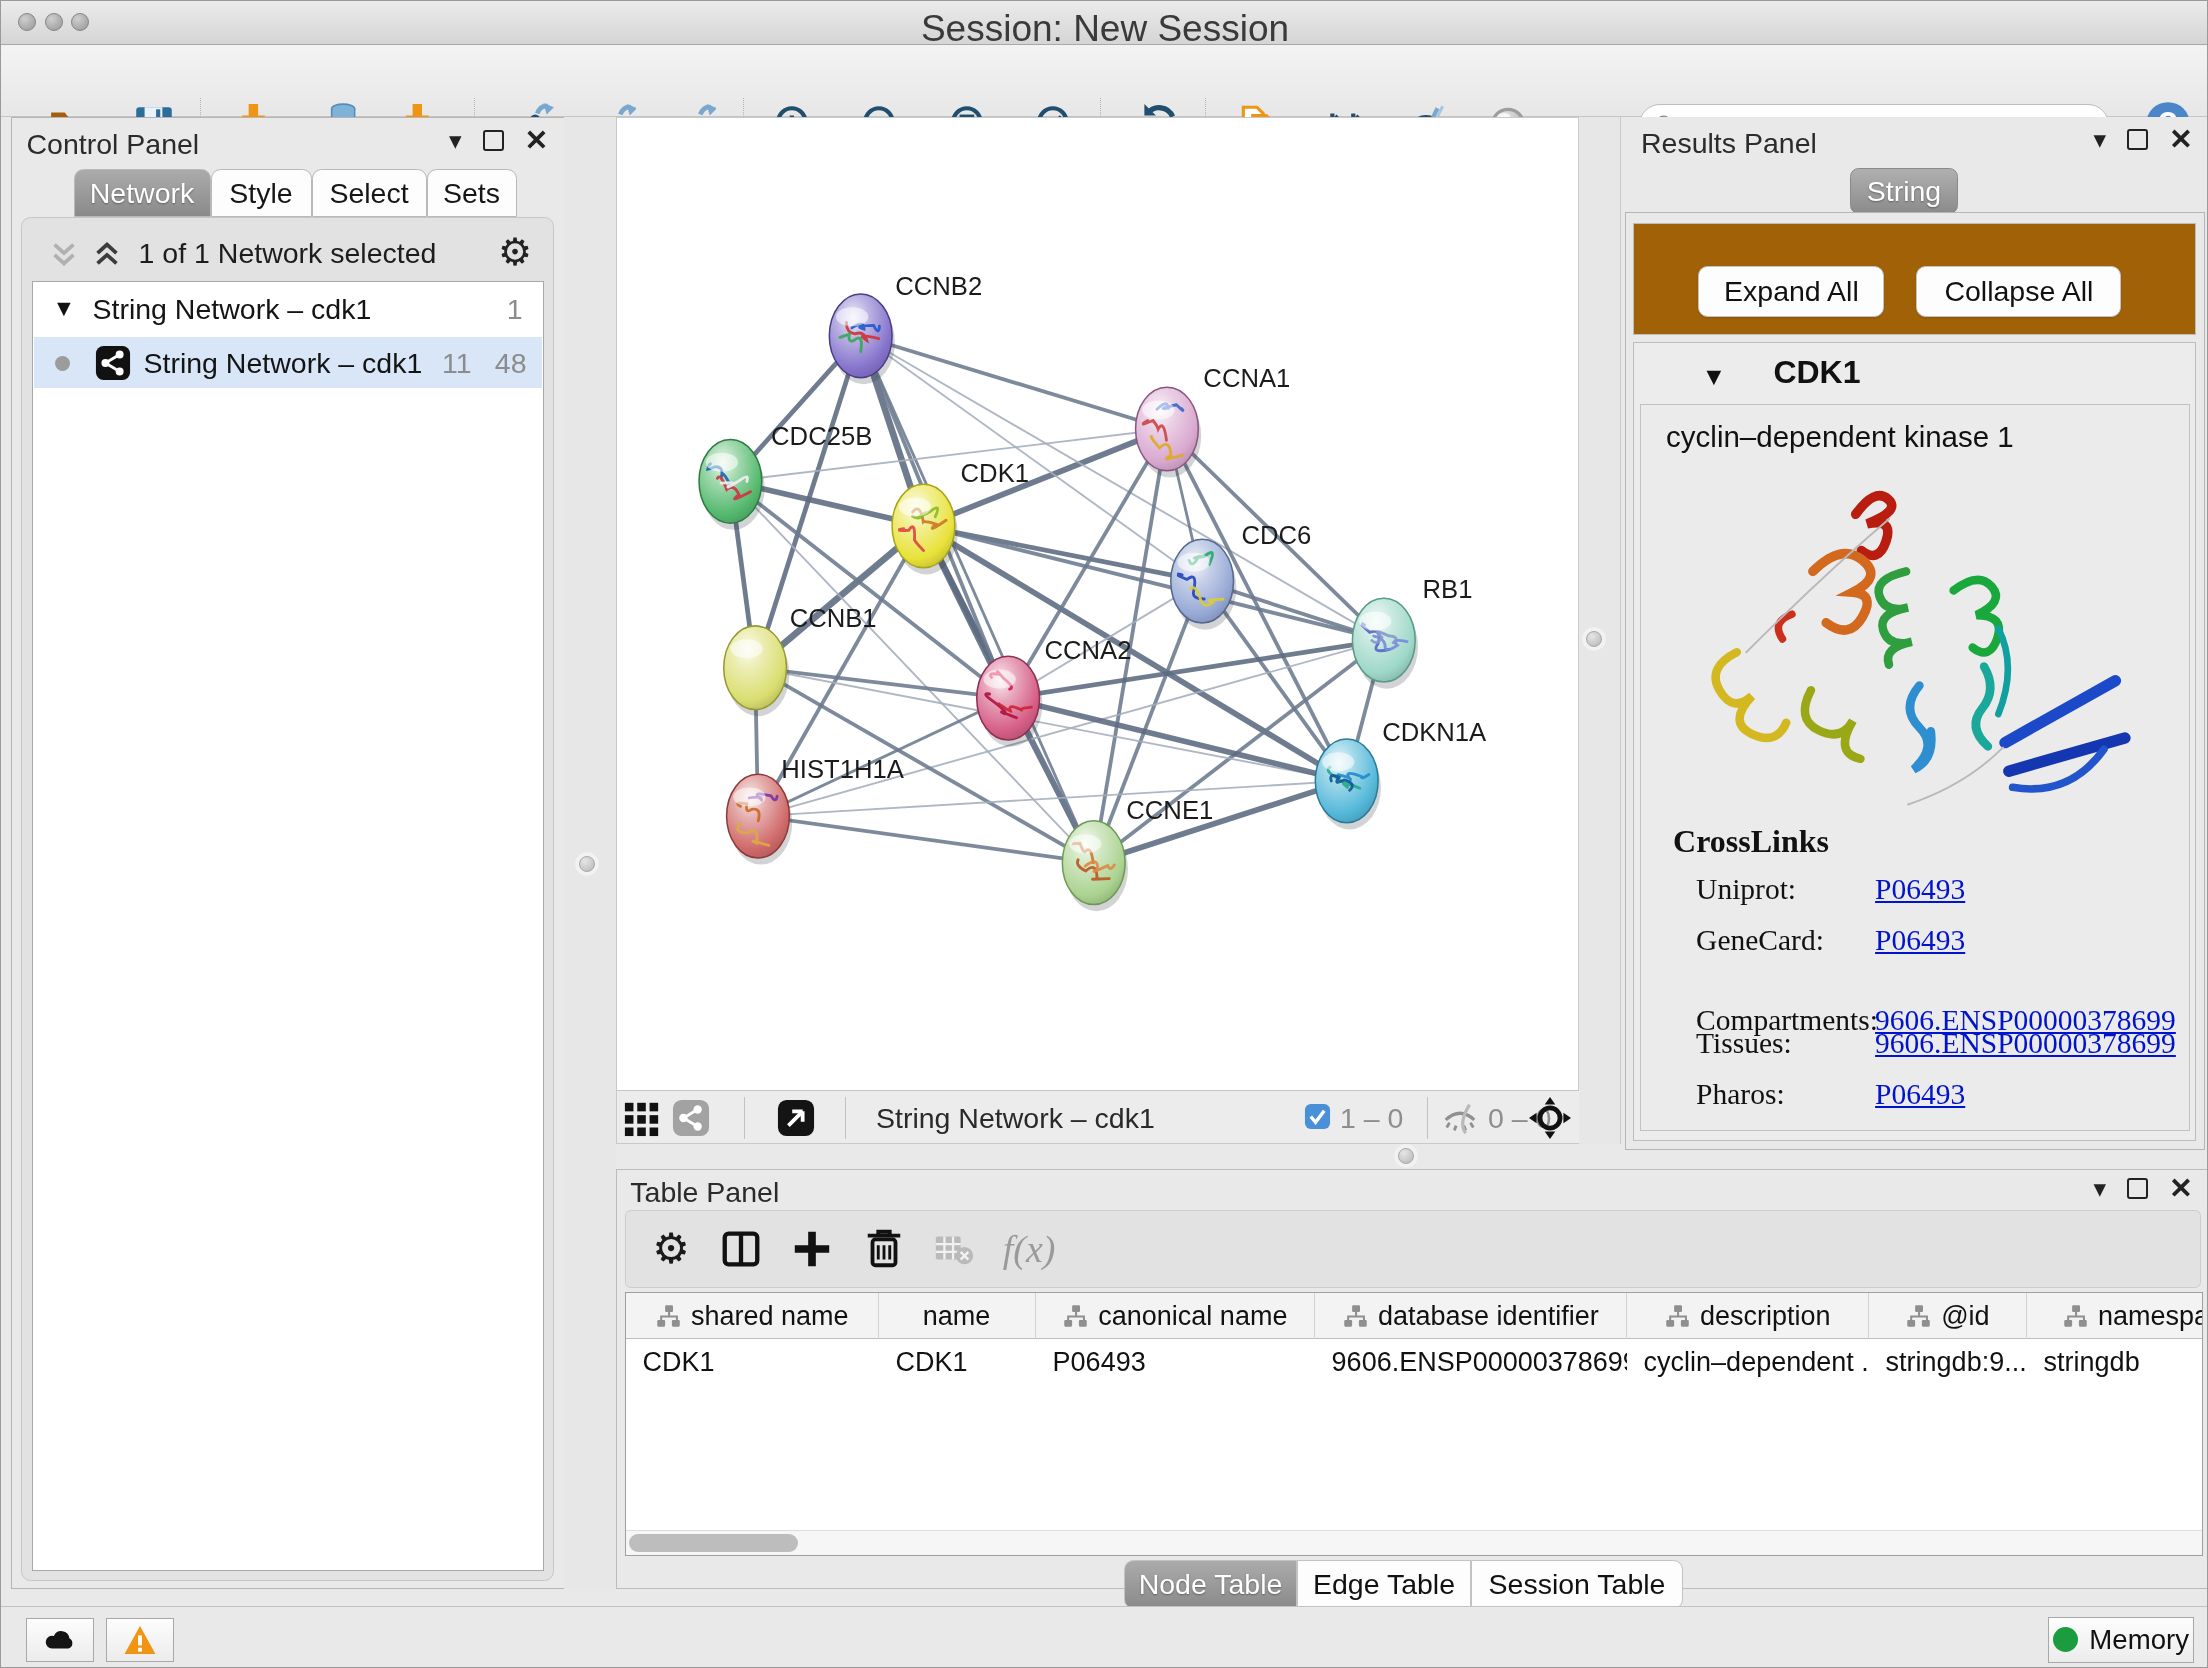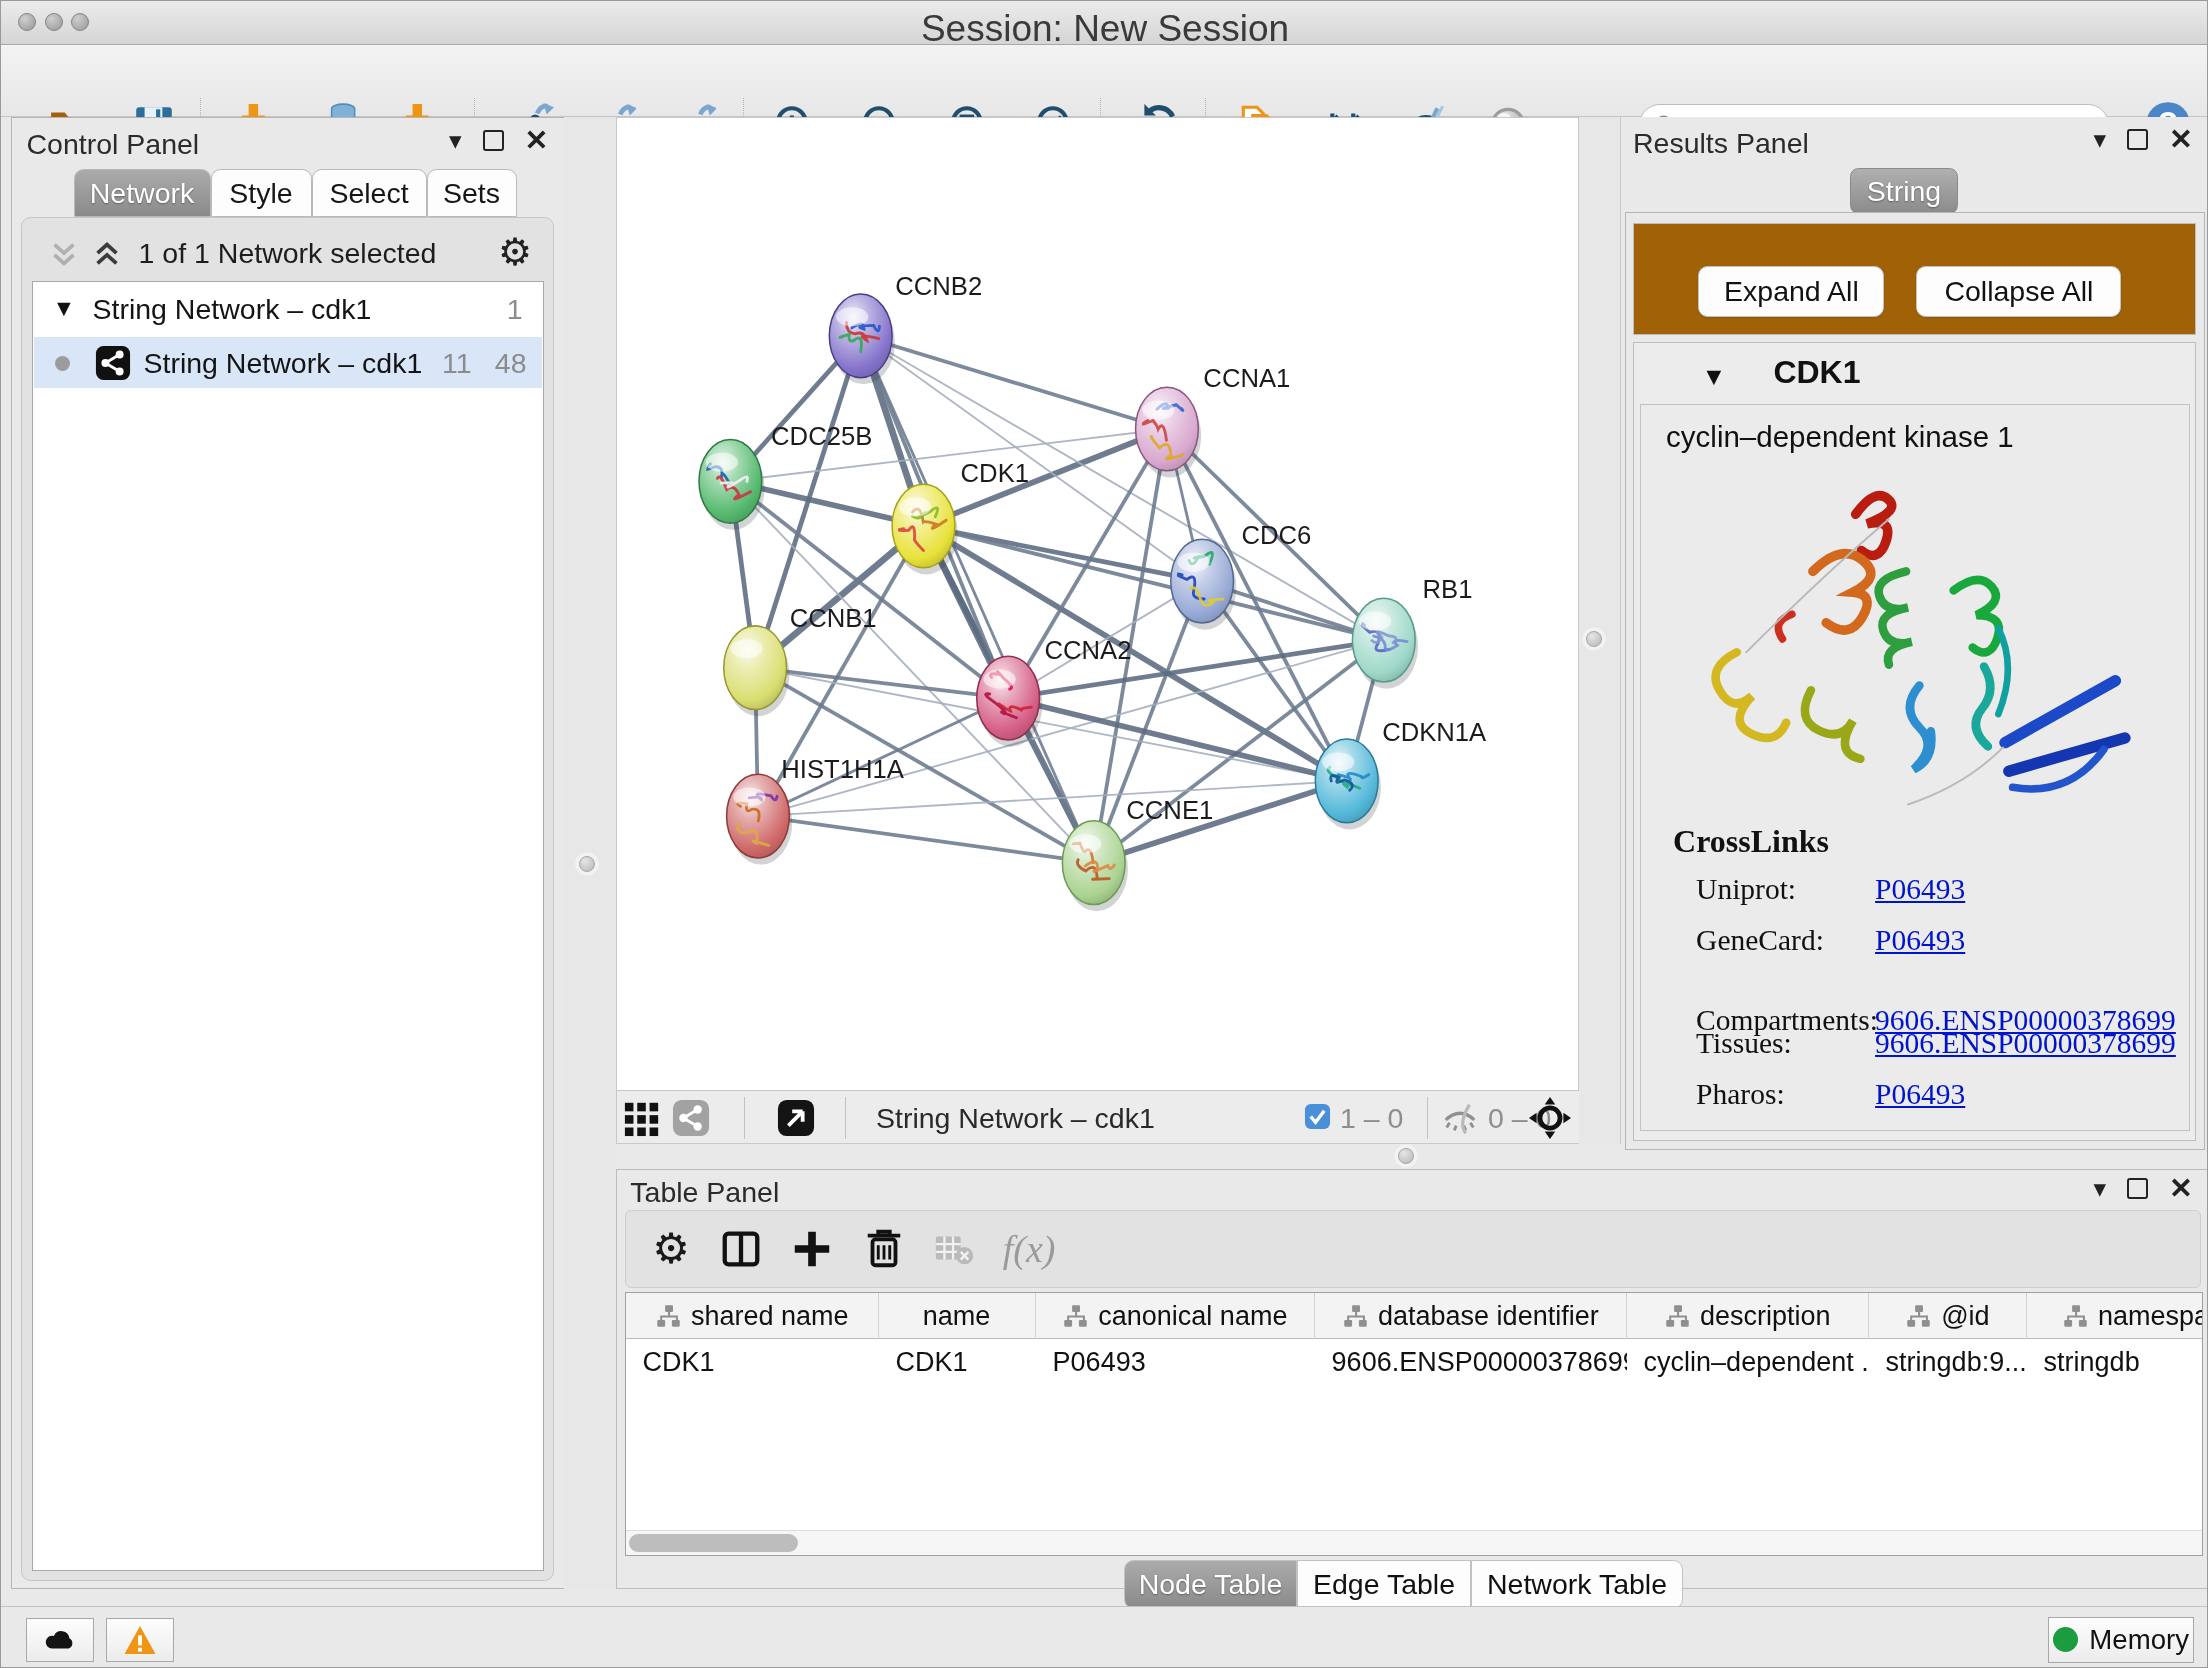--- a/index.html
+++ b/index.html
@@ -54,21 +54,21 @@
   .network-panel{position:absolute;left:615px;top:116px;width:963px;height:1027px;background:#fff;border:1px solid #c9c9c9;}
   #net-svg{position:absolute;left:0;top:0;}
   .node-label{font-size:27px;fill:#1b1b1b;font-family:"Liberation Sans",sans-serif;}
   .net-status{position:absolute;left:0;top:972px;width:962px;height:53px;background:#ececec;border-top:1px solid #c6c6c6;}
   .ns-ic{position:absolute;top:7.6px;width:38px;height:38px;}
   .ns-sep{position:absolute;top:5.7px;height:42px;border-left:1px solid #c2c2c2;}
   .ns-text{position:absolute;top:10.5px;font-size:28.5px;color:#2a2a2a;white-space:nowrap;}
   .ns-count{position:absolute;top:10.5px;font-size:28.5px;color:#8d8d8d;white-space:nowrap;}
   
   .results-panel{position:absolute;left:1620px;top:116px;width:589px;height:1027px;background:#e9e9e9;}
-  .rp-title{position:absolute;left:12px;top:9.5px;}
+  .rp-title{position:absolute;left:20px;top:9.5px;}
   .string-tab{position:absolute;left:229px;top:51px;width:108px;height:46px;border-radius:8.6px;background:linear-gradient(#b0b0b0,#8b8b8b);border:1px solid #8a8a8a;color:#fff;font-size:28.5px;display:flex;align-items:center;justify-content:center;text-shadow:0 1px 1.9px rgba(0,0,0,.35);}
   .rp-outer{position:absolute;left:3.8px;top:95px;width:580px;height:938px;border:1px solid #b5b5b5;background:#e9e9e9;}
   .rp-boxA{position:absolute;left:7.6px;top:9.5px;width:563px;height:112px;border:1px solid #bdbdbd;background:#a16207;}
   .rp-btn{position:absolute;top:42px;height:51px;background:#fdfdfd;border:1px solid #c3c3c3;border-radius:9.5px;font-size:28.5px;color:#111;display:flex;align-items:center;justify-content:center;box-shadow:0 1px 1.9px rgba(0,0,0,.15);}
   .rp-boxB{position:absolute;left:7.6px;top:129px;width:563px;height:799px;border:1px solid #bdbdbd;background:#ececec;}
   .sec-tri{position:absolute;left:67px;top:19px;font-size:25px;color:#111;}
   .sec-gene{position:absolute;left:139px;top:11.4px;font-size:32px;font-weight:bold;color:#111;}
   .rp-inner{position:absolute;left:5.7px;top:61px;width:550px;height:727px;border:1px solid #c2c2c2;background:#ebebeb;}
   .rp-desc{position:absolute;left:25px;top:15px;font-size:29.5px;color:#111;}
   .xl-title{position:absolute;left:32px;top:418px;font-family:"Liberation Serif",serif;font-weight:bold;font-size:32px;color:#111;}
@@ -869,21 +869,21 @@
           <div class="td" style="width: 158px;">stringdb:9...</div>
           <div class="td" style="width: 247px;">stringdb</div>
         </div>
       <div class="hscroll">
           <span class="hthumb"></span>
         </div>
     </div>
     <div class="tp-tabs" id="tp-tabs">
         <div class="tp-tab active first" style="left: 507px; width: 173px;">Node Table</div>
         <div class="tp-tab" style="left: 680px; width: 174px;">Edge Table</div>
-        <div class="tp-tab last" style="left: 854px; width: 212px;">Network Table</div>
+        <div class="tp-tab last" style="left: 854px; width: 212px;">Session Table</div>
       </div>
   </div>
 
   <div class="bottombar">
     <div class="bb-btn" style="left:25px">
       <svg viewBox="0 0 40 40">
           <path d="M11 30a7.5 7.5 0 1 1 1.8-14.7A9.5 9.5 0 0 1 31 18a6.5 6.5 0 0 1-1 12z" fill="#141414"></path>
         </svg>
     </div>
     <div class="bb-btn" style="left:105px">

